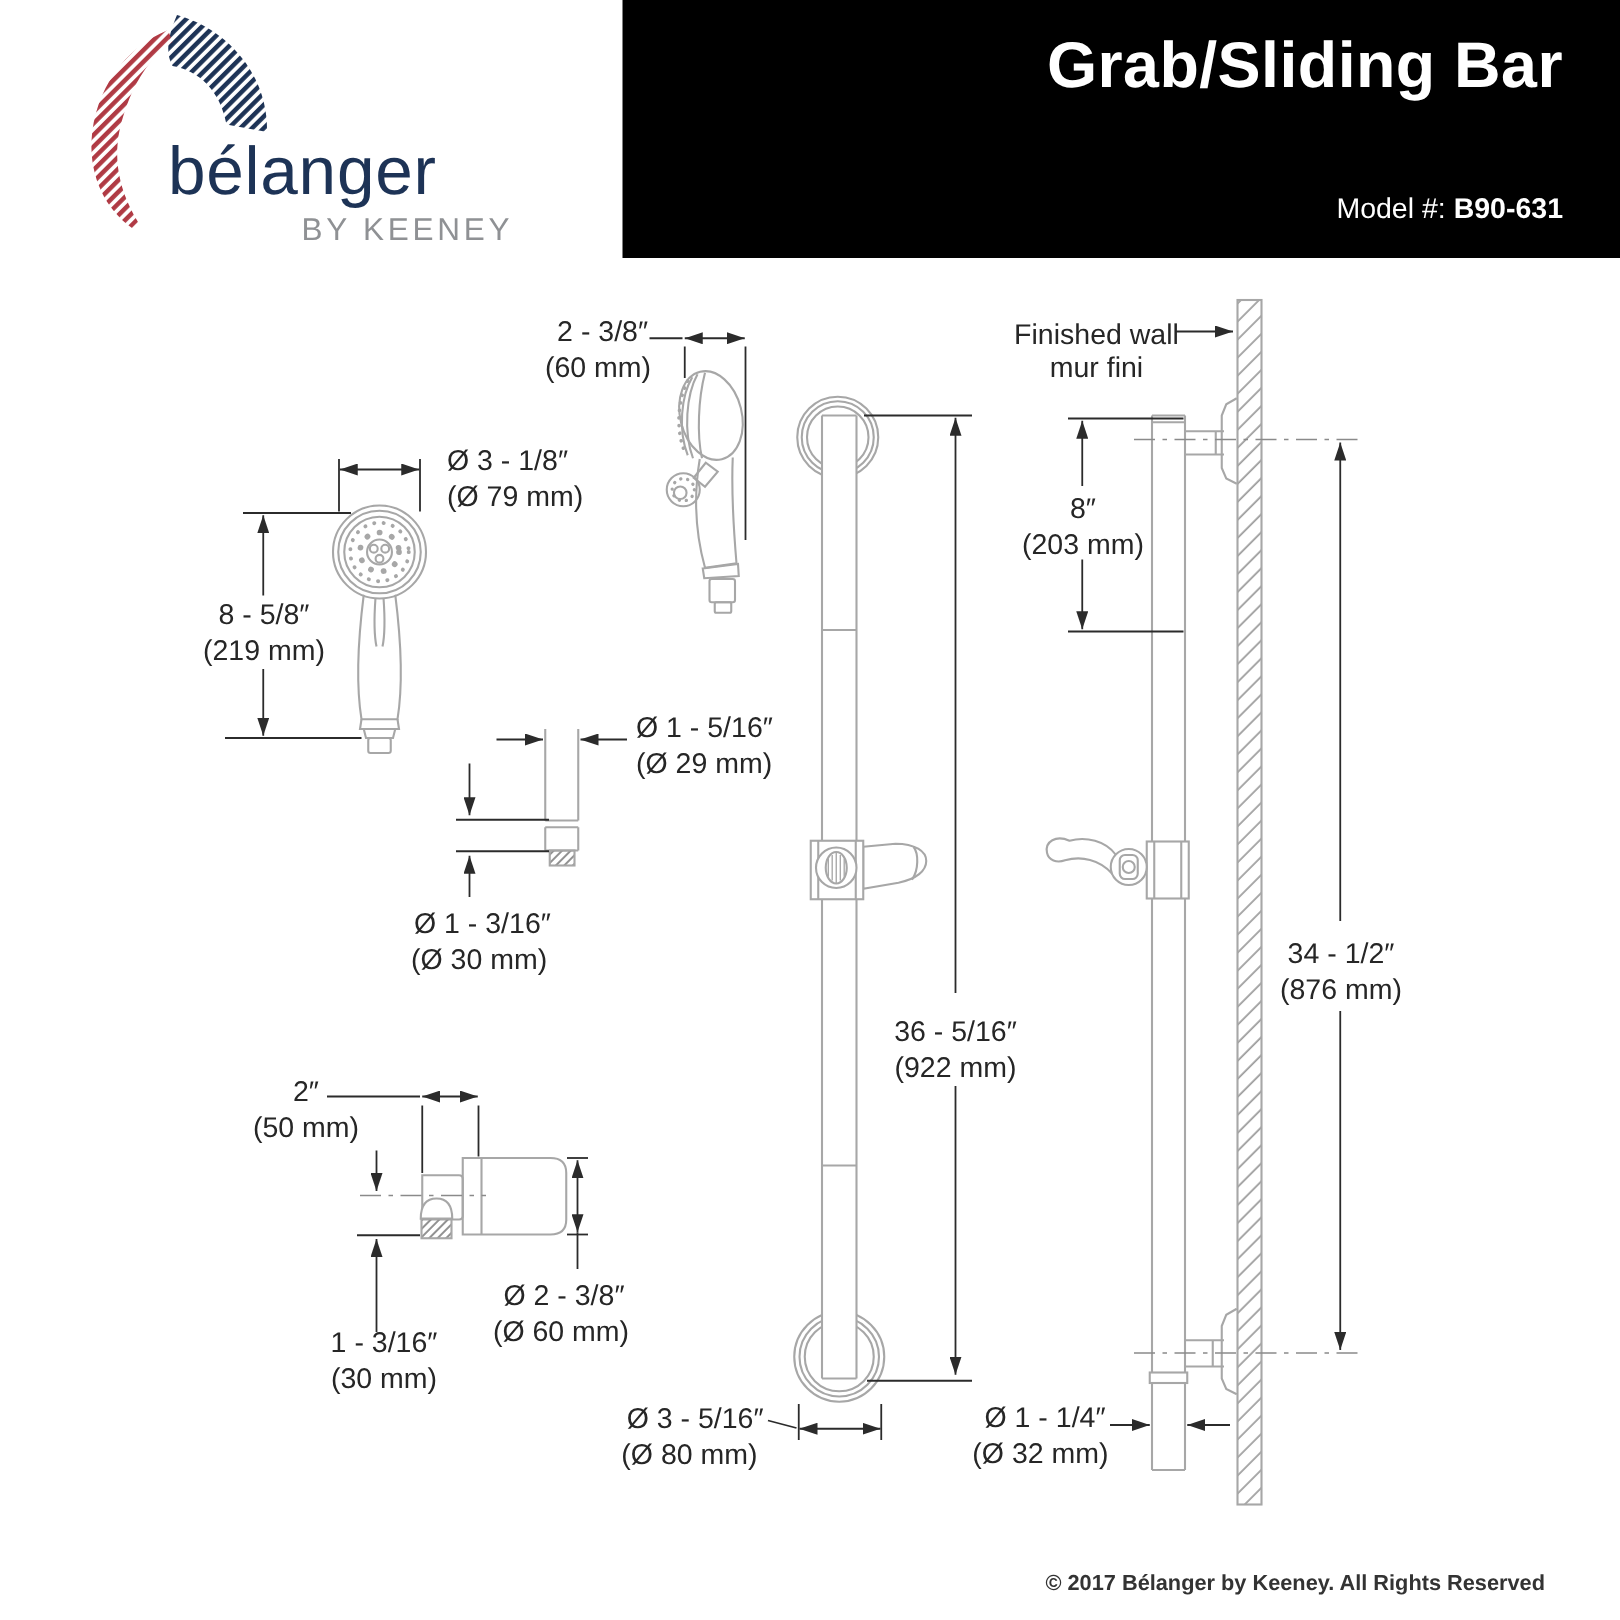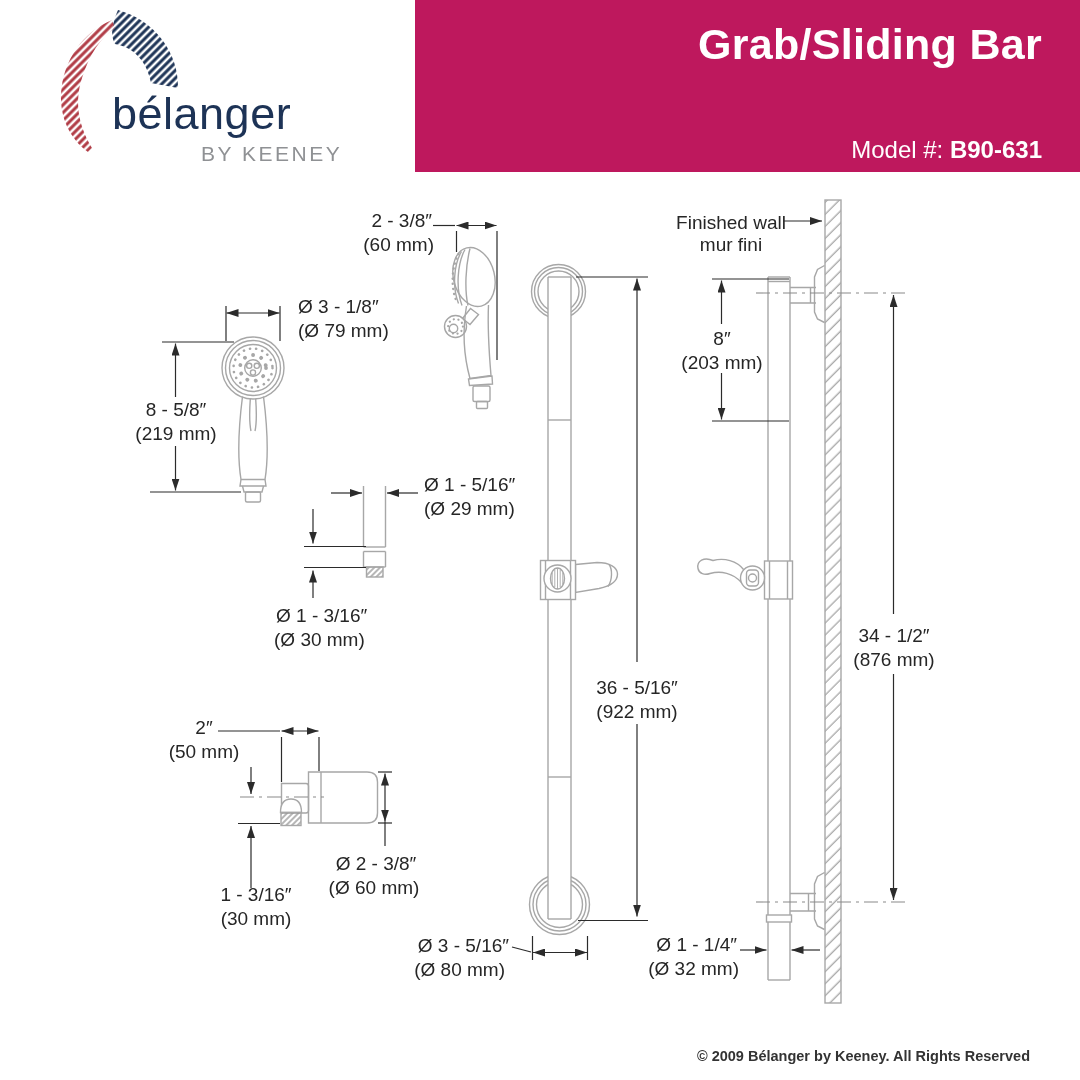--- a/index.html
+++ b/index.html
@@ -3,23 +3,23 @@
 <meta charset="utf-8">
 <style>
   html,body{margin:0;padding:0;background:#e8e8e8;}
   .page{position:relative;width:1080px;height:1080px;background:#fff;overflow:hidden;
         font-family:"Liberation Sans",sans-serif;}
   
   .logo{position:absolute;left:0;top:0;width:415px;height:180px;}
   .logo-swoosh{position:absolute;left:55px;top:8px;}
   .brand{position:absolute;left:112px;top:88px;font-size:45px;font-weight:500;color:#1d3356;letter-spacing:.5px;}
   .tagline{position:absolute;left:201px;top:142px;font-size:21px;color:#8f9194;letter-spacing:2.5px;}
-  .banner{position:absolute;left:415px;top:0;width:665px;height:172px;background:#be185d;color:#fff;}
+  .banner{position:absolute;left:415px;top:0;width:665px;height:172px;background:#000000;color:#fff;}
   .banner-title{position:absolute;right:38px;top:18px;text-align:right;font-size:43px;font-weight:bold;line-height:1.22;letter-spacing:.3px;}
-  .model{position:absolute;right:38px;bottom:8px;font-size:24px;}
+  .model{position:absolute;right:38px;bottom:21px;font-size:19px;}
   .model-num{font-weight:bold;}
   
   .diagram{position:absolute;left:0;top:0;width:1080px;height:1080px;}
   .part{stroke:#a7a7a7;fill:none;stroke-width:1.4;}
   .wfill{fill:#ffffff;}
   .dim{stroke:#2b2b2b;fill:none;stroke-width:1.2;}
   .cl{stroke:#8a8a8a;fill:none;stroke-width:1.1;stroke-dasharray:14 5 3 5;}
   .dotring{stroke-dasharray:0.1 6.2;stroke-linecap:round;stroke-width:2.6;}
   .dotring-lg{stroke-dasharray:0.1 8.6;stroke-linecap:round;stroke-width:3.8;}
   .dotring-sm{stroke-dasharray:0.1 4.6;stroke-linecap:round;stroke-width:2.2;}
@@ -275,15 +275,15 @@
       <text class="dim-text mid" x="731" y="251">mur fini</text>
       <text class="dim-text mid" x="722" y="345">8″</text>
       <text class="dim-text mid" x="722" y="369">(203 mm)</text>
       <text class="dim-text mid" x="894" y="642">34 - 1/2″</text>
       <text class="dim-text mid" x="894" y="666">(876 mm)</text>
       <text class="dim-text end" x="737" y="951">Ø 1 - 1/4″</text>
       <text class="dim-text end" x="739" y="975">(Ø 32 mm)</text>
     </g>
   </svg>
 
-  <div class="copyright">© 2009 Bélanger by Keeney. All Rights Reserved</div>
+  <div class="copyright">© 2017 Bélanger by Keeney. All Rights Reserved</div>
 
 </div>
 
 </body></html>

